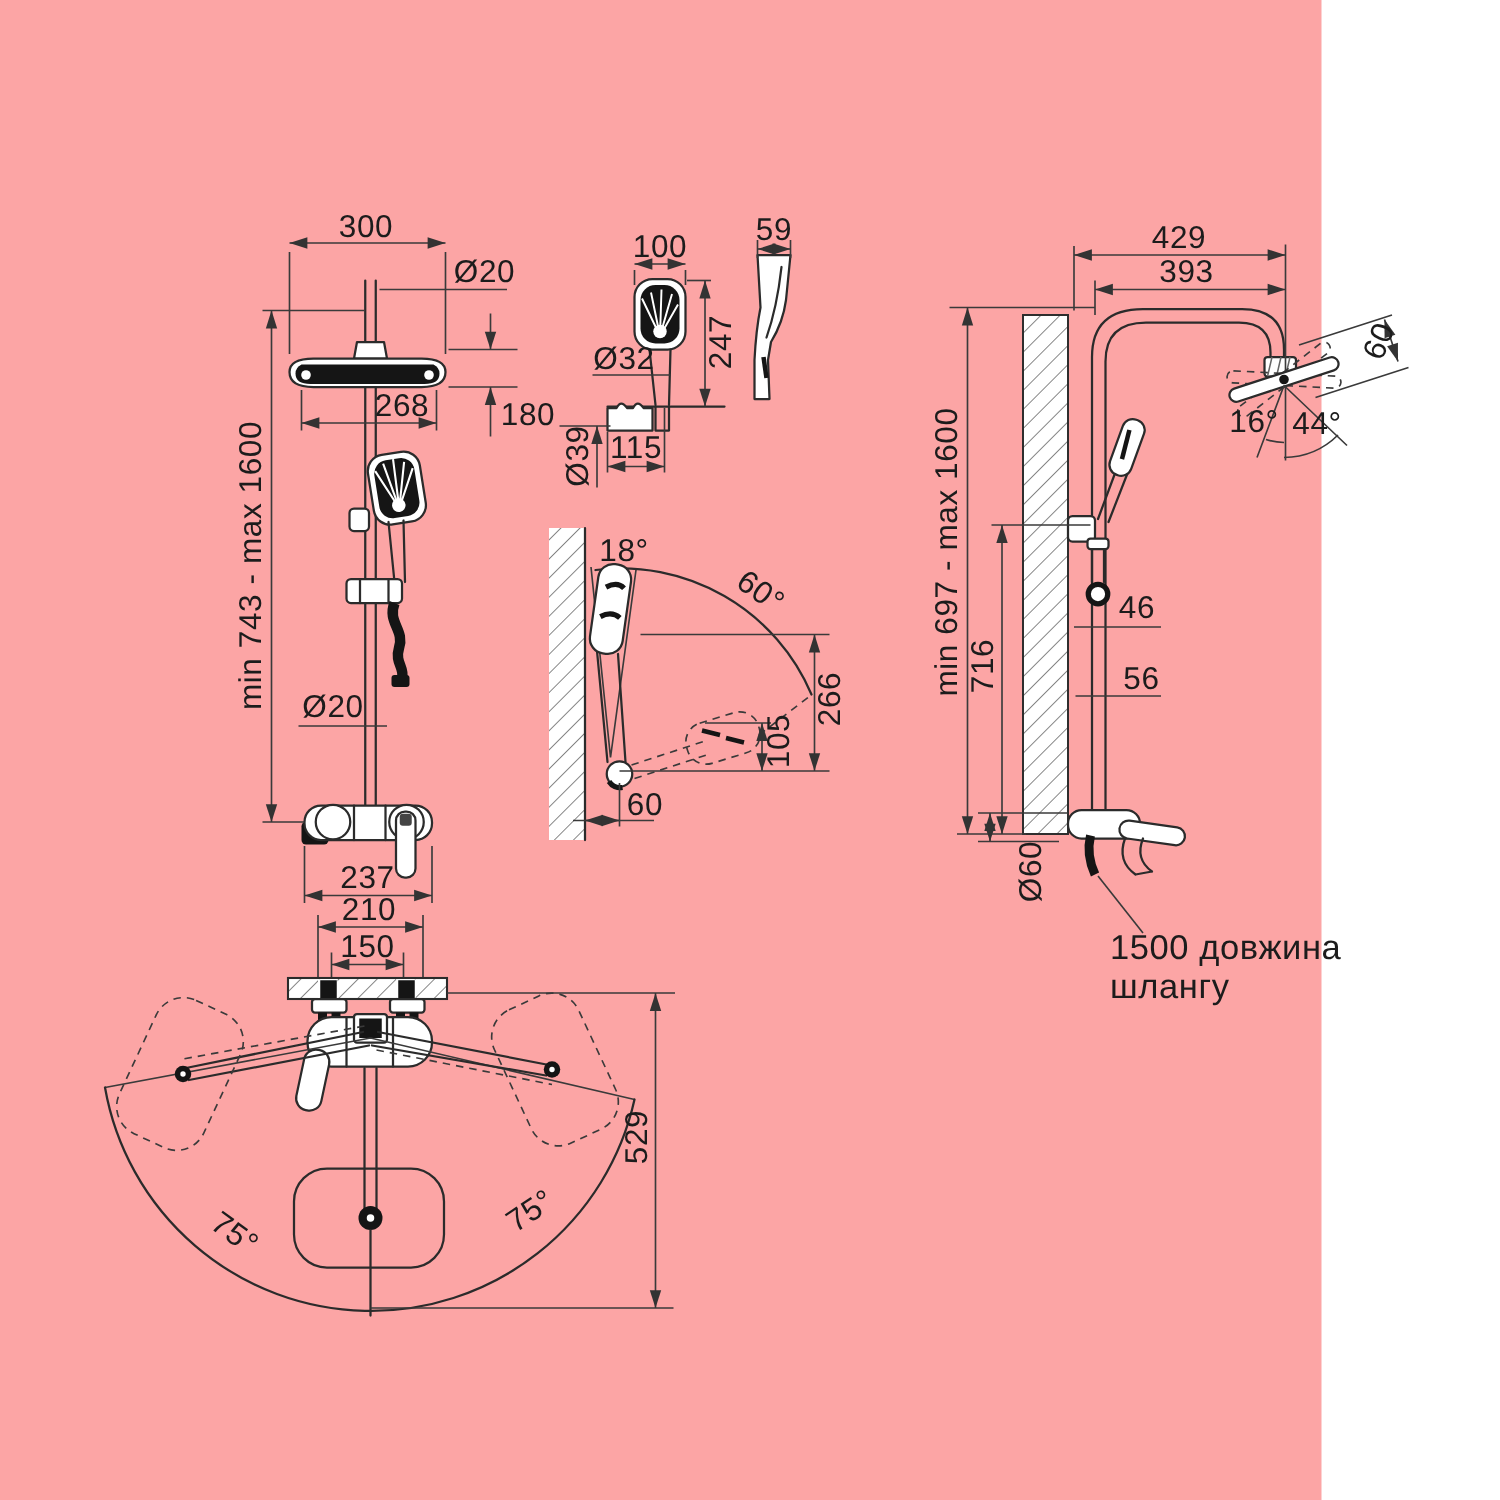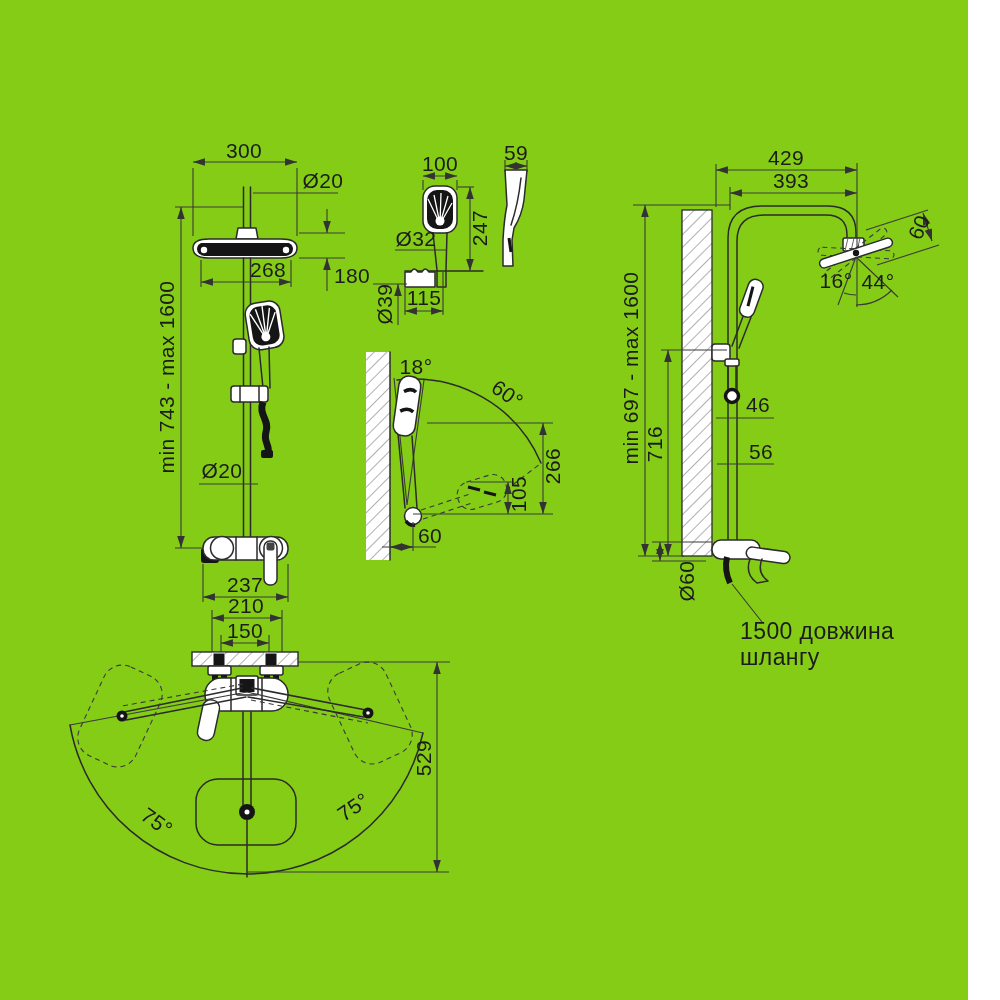--- a/index.html
+++ b/index.html
@@ -1,16 +1,16 @@
 <!DOCTYPE html>
 <html><head>
 <meta charset="utf-8">
 <style>
   html,body{margin:0;padding:0;background:#fff;}
-  #stage{position:relative;width:968px;height:1000px;background:#84cc16;font-family:"Liberation Sans",sans-serif;}
+  #stage{position:relative;width:881px;height:1000px;background:#fca5a5;font-family:"Liberation Sans",sans-serif;}
   svg{position:absolute;left:0;top:0;}
   .o{fill:none;stroke:#2b2b2b;stroke-width:1.5;stroke-linejoin:round;stroke-linecap:round;}
   .of{fill:#ffffff;stroke:#2b2b2b;stroke-width:1.5;stroke-linejoin:round;}
   .dk{fill:#151515;stroke:none;}
   .d{fill:none;stroke:#3a3a3a;stroke-width:1.1;}
   .dash{stroke-dasharray:5 4;}
   text{font-family:"Liberation Sans",sans-serif;font-size:21px;fill:#1c1c1c;text-anchor:middle;letter-spacing:.4px;}
   text.note{font-size:23px;text-anchor:start;}
 </style>
 </head>

